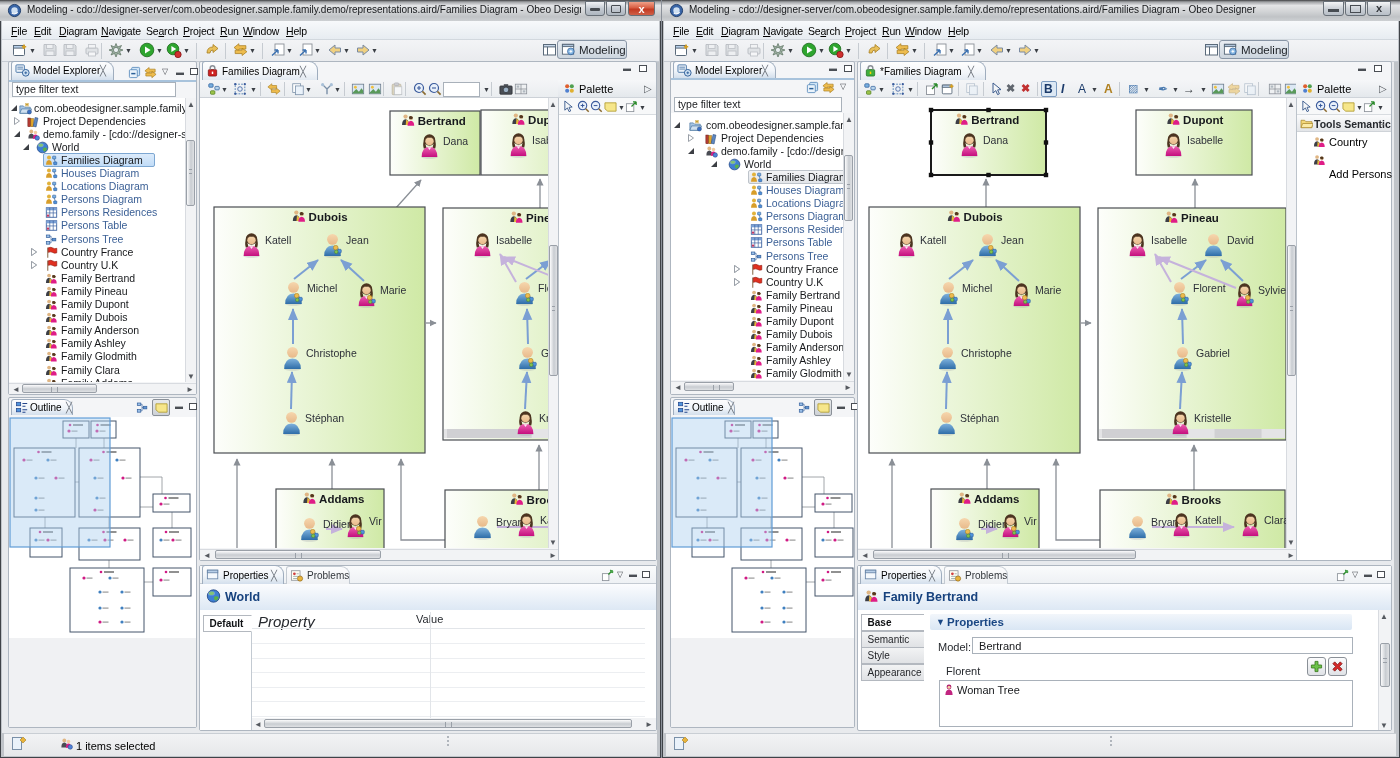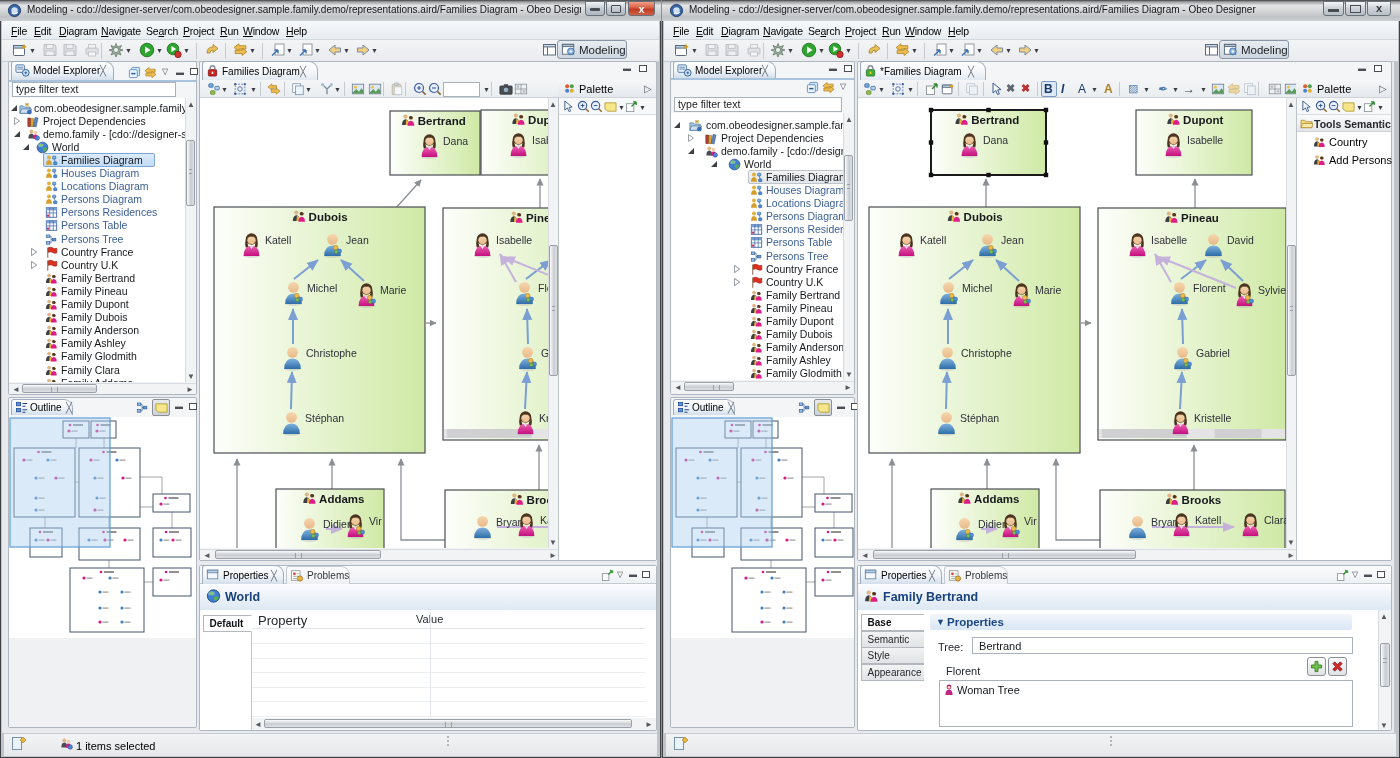--- a/index.html
+++ b/index.html
@@ -915,21 +915,21 @@
 <div class="a" style="left:629px;top:570px;font-size:8px;color:#4a4e54;">▬</div>
 <div class="a" style="left:642px;top:571px;width:8px;height:7px;border:1px solid #4a4e54;background:#fff;"></div>
 <div class="hdrband" style="left:200px;top:584px;width:456px;height:26px;"></div>
 <svg class="ico" style="left:206px;top:589px" width="15" height="14">
     <use href="#i_world"></use>
   </svg>
 <div class="a" style="left:225px;top:590px;font-size:12.5px;font-weight:bold;color:#17427e;">World</div>
 <div class="ltaba" style="left:203px;top:615px;width:49px;height:17px;">&nbsp;&nbsp;Default</div>
 <div class="a" style="left:200px;top:632px;width:52px;height:98px;background:#fff;border-right:1px solid #c3cad2;"></div>
 <div class="a" style="left:252px;top:610px;width:404px;height:120px;background:#fff;"></div>
-<div class="a" style="left:258px;top:613px;font-size:13px;color:#26292e;">Property</div>
+<div class="a" style="left:258px;top:613px;font-size:15px;color:#26292e;font-style:italic;">Property</div>
 <div class="a" style="left:416px;top:613px;font-size:11px;color:#26292e;">Value</div>
 <div class="a" style="left:252px;top:628px;width:393px;height:1px;background:#e2e5e9;"></div>
 <div class="a" style="left:252px;top:643px;width:393px;height:1px;background:#eceef1;"></div>
 <div class="a" style="left:252px;top:657.5px;width:393px;height:1px;background:#eceef1;"></div>
 <div class="a" style="left:252px;top:672px;width:393px;height:1px;background:#eceef1;"></div>
 <div class="a" style="left:252px;top:686.5px;width:393px;height:1px;background:#eceef1;"></div>
 <div class="a" style="left:252px;top:701px;width:393px;height:1px;background:#eceef1;"></div>
 <div class="a" style="left:252px;top:715.5px;width:393px;height:1px;background:#eceef1;"></div>
 <div class="a" style="left:430px;top:612px;width:1px;height:106px;background:#e2e5e9;"></div>
 <div class="a" style="left:252px;top:718px;width:404px;height:12px;background:#f2f3f5;"></div>
@@ -1512,21 +1512,21 @@
   </svg>
 <div class="a" style="left:1314px;top:118px;font-size:10.5px;font-weight:bold;color:#26292e;">Tools Semantic</div>
 <div class="a" style="left:1377px;top:118px;font-size:9px;color:#777;">↔</div>
 <svg class="ico" style="left:1313px;top:136px" width="13" height="12">
     <use href="#i_fam"></use>
   </svg>
 <div class="a" style="left:1329px;top:136px;font-size:11px;">Country</div>
 <svg class="ico" style="left:1313px;top:154px" width="13" height="12">
     <use href="#i_fam"></use>
   </svg>
-<div class="a" style="left:1329px;top:154px;font-size:11px;">Add Persons</div>
+<div class="a" style="left:1329px;top:168px;font-size:11px;">Add Persons</div>
 <div class="panel" style="left:857px;top:565px;width:535px;height:166px;background:#fff;"></div>
 <div class="a" style="left:858px;top:566px;width:533px;height:18px;background:linear-gradient(180deg,#fafbfc,#eef1f4);border-bottom:1px solid #c3cad2;"></div>
 <div class="vtab" style="left:860px;top:565px;width:82px;height:19px;"></div>
 <svg class="ico" style="left:864px;top:568px" width="14" height="13">
     <use href="#i_prop"></use>
   </svg>
 <div class="a" style="left:881px;top:570px;font-size:10px;">Properties</div>
 <div class="a xico" style="left:929px;top:570px;">╳</div>
 <div class="vtabu" style="left:944px;top:566px;width:64px;height:18px;"></div>
 <svg class="ico" style="left:948px;top:569px" width="14" height="13">
@@ -1545,21 +1545,21 @@
   </svg>
 <div class="a" style="left:883px;top:590px;font-size:12.5px;font-weight:bold;color:#17427e;">Family Bertrand</div>
 <div class="ltaba" style="left:861px;top:614px;width:64px;height:17px;">&nbsp;&nbsp;Base</div>
 <div class="ltab" style="left:861px;top:630.5px;width:64px;height:17px;">&nbsp;&nbsp;Semantic</div>
 <div class="ltab" style="left:861px;top:647px;width:64px;height:17px;">&nbsp;&nbsp;Style</div>
 <div class="ltab" style="left:861px;top:663.5px;width:64px;height:17px;">&nbsp;&nbsp;Appearance</div>
 <div class="a" style="left:924px;top:610px;width:467px;height:120px;background:#fff;"></div>
 <div class="secband" style="left:930px;top:614px;width:422px;height:16px;"></div>
 <div class="a" style="left:936px;top:617px;font-size:9px;color:#1a4784;">▼</div>
 <div class="a" style="left:947px;top:616px;font-size:11.5px;font-weight:bold;color:#1a4784;">Properties</div>
-<div class="a" style="left:938px;top:641px;font-size:11px;color:#26292e;">Tree:</div>
+<div class="a" style="left:938px;top:641px;font-size:11px;color:#26292e;">Model:</div>
 <div class="a" style="left:972px;top:637px;width:381px;height:17px;background:#fff;border:1px solid #a9b1ba;font-size:11px;color:#16181b;line-height:16px;">&nbsp;&nbsp;Bertrand</div>
 <div class="a" style="left:946px;top:665px;font-size:11px;color:#26292e;">Florent</div>
 <div class="btn19" style="left:1307px;top:657px;"></div>
 <svg class="ico" style="left:1310px;top:660px" width="13" height="13">
     <use href="#i_plus"></use>
   </svg>
 <div class="btn19" style="left:1328px;top:657px;"></div>
 <svg class="ico" style="left:1331px;top:660px" width="13" height="13">
     <use href="#i_redx"></use>
   </svg>

